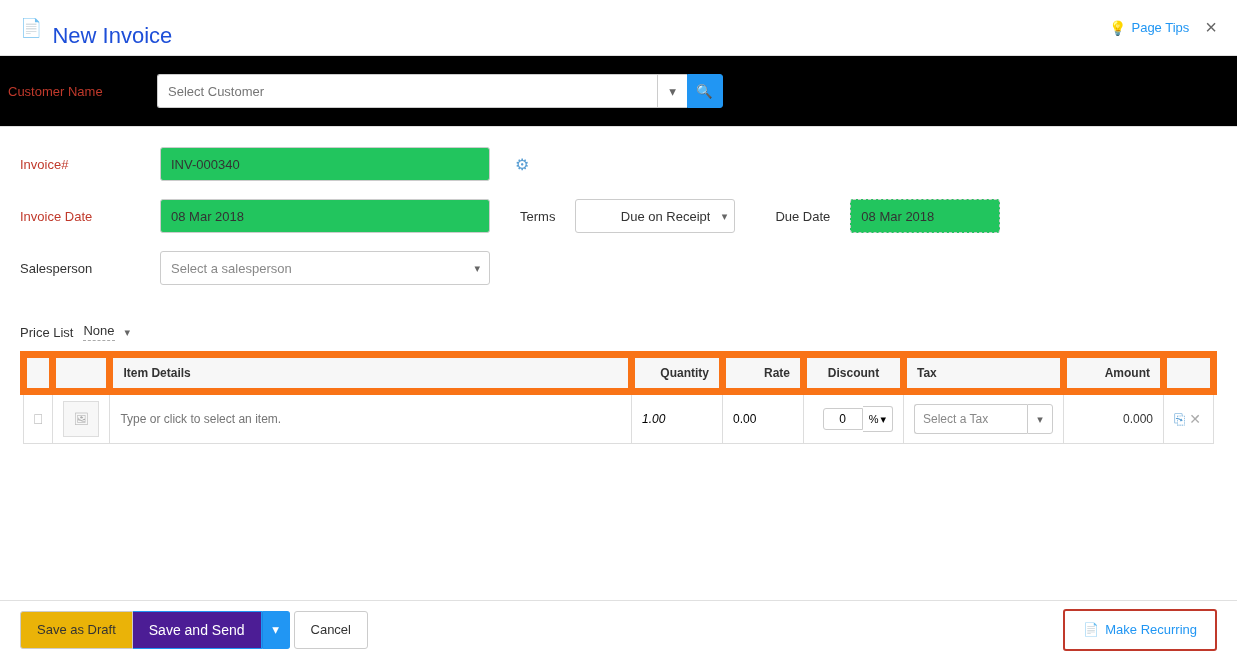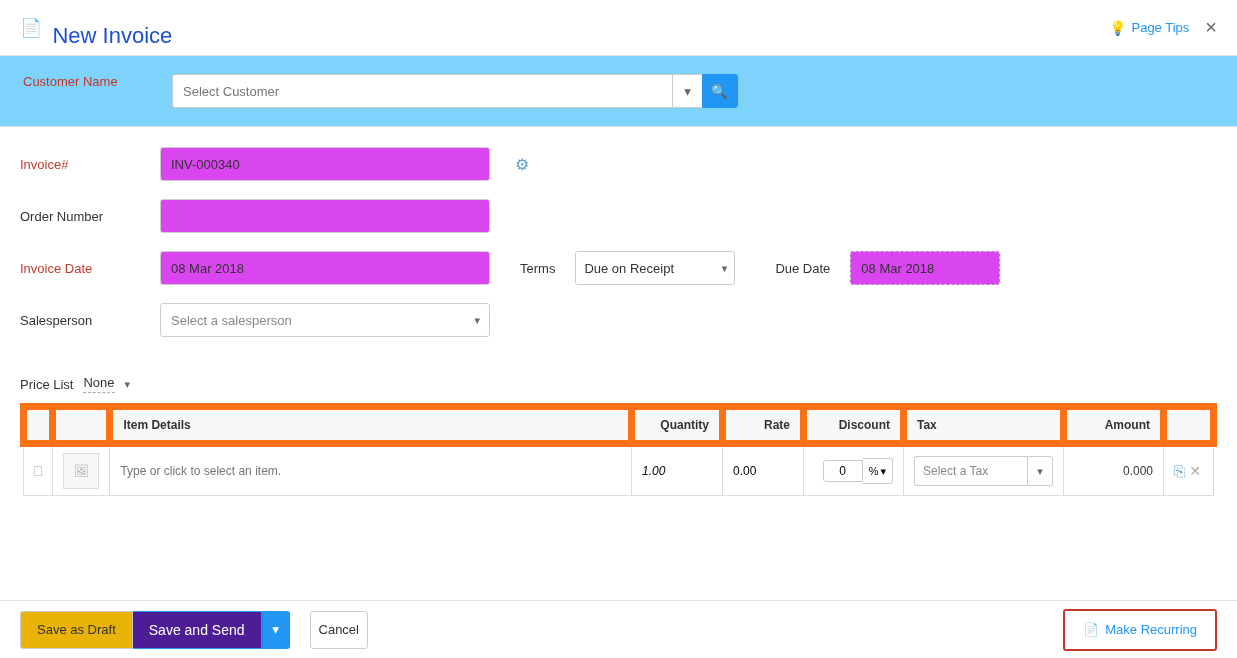--- a/index.html
+++ b/index.html
@@ -13,22 +13,22 @@
     .header-left { display: flex; align-items: center; gap: 10px; }
     .header-title { font-size: 22px; font-weight: 400; color: #1d4ed8; margin-top: 16px; }
     .header-icon { color: #666; font-size: 18px; }
     .header-right { display: flex; align-items: center; gap: 16px; }
     .page-tips { display: flex; align-items: center; gap: 5px; color: #2196f3; font-size: 13px; cursor: pointer; }
     .page-tips-icon { color: #2196f3; font-size: 14px; }
     .close-icon { color: #666; font-size: 20px; cursor: pointer; }
 
     
     .customer-section {
-      background: #7dd3fc; padding: 18px 23px; border-bottom: 1px solid #e0e0e0;
-      display: flex; gap: 20px;
+      background: #000000; padding: 18px 8px; border-bottom: 1px solid #e0e0e0;
+      display: flex; align-items: center; gap: 20px;
     }
     .customer-label { color: #c0392b; font-size: 13px; font-weight: 500; min-width: 120px; }
     .customer-select-wrapper { display: flex; align-items: center; gap: 0; margin-left: 9px; }
     .customer-select {
       width: 500px; height: 34px; border: 1px solid #ccc; border-right: none;
       padding: 0 10px; font-size: 13px; color: #888; background: #fff;
       border-radius: 3px 0 0 3px; appearance: none; cursor: pointer;
     }
     .customer-dropdown-btn {
       height: 34px; width: 30px; border: 1px solid #ccc; border-right: none;
@@ -42,37 +42,37 @@
     }
 
     
     .main-form { padding: 20px 20px 10px 20px; }
 
     .form-row { display: flex; align-items: center; gap: 20px; margin-bottom: 18px; }
     .form-label { color: #333; font-size: 13px; min-width: 120px; }
     .form-label.required { color: #c0392b; }
     .form-input {
       height: 34px; border: 1px solid #ccc; border-radius: 3px;
-      padding: 0 10px; font-size: 13px; color: #333; background: #d946ef;
+      padding: 0 10px; font-size: 13px; color: #333; background: #22c55e;
     }
     .form-input.invoice-num { width: 330px; }
     .form-input.order-num { width: 330px; }
     .form-input.date-field { width: 330px; }
     .form-input.due-date { width: 150px; border: 1px dashed #ccc; }
 
     .gear-icon { color: #5a9fd4; font-size: 16px; cursor: pointer; margin-left: 5px; }
 
     .terms-label { font-size: 13px; color: #333; margin-left: 10px; }
     .terms-select {
       height: 34px; width: 160px; border: 1px solid #ccc; border-radius: 3px;
       padding: 0 8px; font-size: 13px; color: #333; background: #fff;
       appearance: none; cursor: pointer;
     }
     .terms-wrapper { display: flex; align-items: center; position: relative; }
-    .terms-wrapper select { padding-right: 24px; }
+    .terms-wrapper select { padding-right: 24px; text-align: right; }
     .terms-chevron {
       position: absolute; right: 8px; top: 50%; transform: translateY(-50%);
       pointer-events: none; color: #666; font-size: 11px;
     }
     .due-date-label { font-size: 13px; color: #333; margin-left: 20px; }
 
     
     .salesperson-select {
       height: 34px; width: 330px; border: 1px solid #ccc; border-radius: 3px;
       padding: 0 10px; font-size: 13px; color: #888; background: #fff;
@@ -137,22 +137,22 @@
     .btn-save-send {
       height: 38px; padding: 0 16px; background: #4c1d95; border: 1px solid #2196f3;
       border-left: none; font-size: 14px; cursor: pointer; color: #fff;
     }
     .btn-dropdown-arrow {
       height: 38px; width: 28px; background: #2196f3; border: 1px solid #2196f3;
       border-left: 1px solid #1a86e3; border-radius: 0 3px 3px 0;
       cursor: pointer; display: flex; align-items: center; justify-content: center; color: #fff;
     }
     .btn-cancel {
-      height: 38px; padding: 0 8px; background: #fff; border: 1px solid #ccc;
-      border-radius: 3px; font-size: 13px; cursor: pointer; color: #333; margin-left: 20px;
+      height: 38px; padding: 0 16px; background: #fff; border: 1px solid #ccc;
+      border-radius: 3px; font-size: 13px; cursor: pointer; color: #333; margin-left: 4px;
     }
     .footer-right { margin-left: auto; }
     .btn-make-recurring {
       height: 42px; padding: 0 18px; background: #fff;
       border: 2px solid #c0392b; border-radius: 3px;
       font-size: 13px; cursor: pointer; color: #2196f3;
       display: flex; align-items: center; gap: 6px;
     }
 
     .discount-input { width: 40px; border: 1px solid #ccc; border-radius: 3px 0 0 3px; padding: 3px 5px; font-size: 12px; text-align: center; }
@@ -193,24 +193,20 @@
 </div>
 
 <div class="main-form">
 
   <div class="form-row">
     <label class="form-label required">Invoice#</label>
     <input class="form-input invoice-num" type="text" value="INV-000340" style="">
     <span class="gear-icon">⚙</span>
   </div>
 
-  <div class="form-row">
-    <label class="form-label">Order Number</label>
-    <input class="form-input order-num" type="text" style="">
-  </div>
 
   <div class="form-row">
     <label class="form-label required">Invoice Date</label>
     <input class="form-input date-field" type="text" value="08 Mar 2018" style="">
     <span class="terms-label">Terms</span>
     <div class="terms-wrapper">
       <select class="terms-select">
         <option>Due on Receipt</option>
         <option>Net 15</option>
         <option>Net 30</option>
@@ -242,21 +238,21 @@
   </div>
 
   <table class="items-table">
     <thead>
       <tr>
         <th style="width:16px;"></th>
         <th style="width:46px;"></th>
         <th>Item Details</th>
         <th class="right" style="width:90px;">Quantity</th>
         <th class="right" style="width:80px;">Rate</th>
-        <th class="right" style="width:100px;">Discount</th>
+        <th class="right" style="width:100px;text-align:center;">Discount</th>
         <th style="width:160px;">Tax</th>
         <th class="right" style="width:100px;">Amount</th>
         <th style="width:50px;"></th>
       </tr>
     </thead>
     <tbody>
       <tr>
         <td>
           <span class="drag-handle">⎕</span>
         </td>

